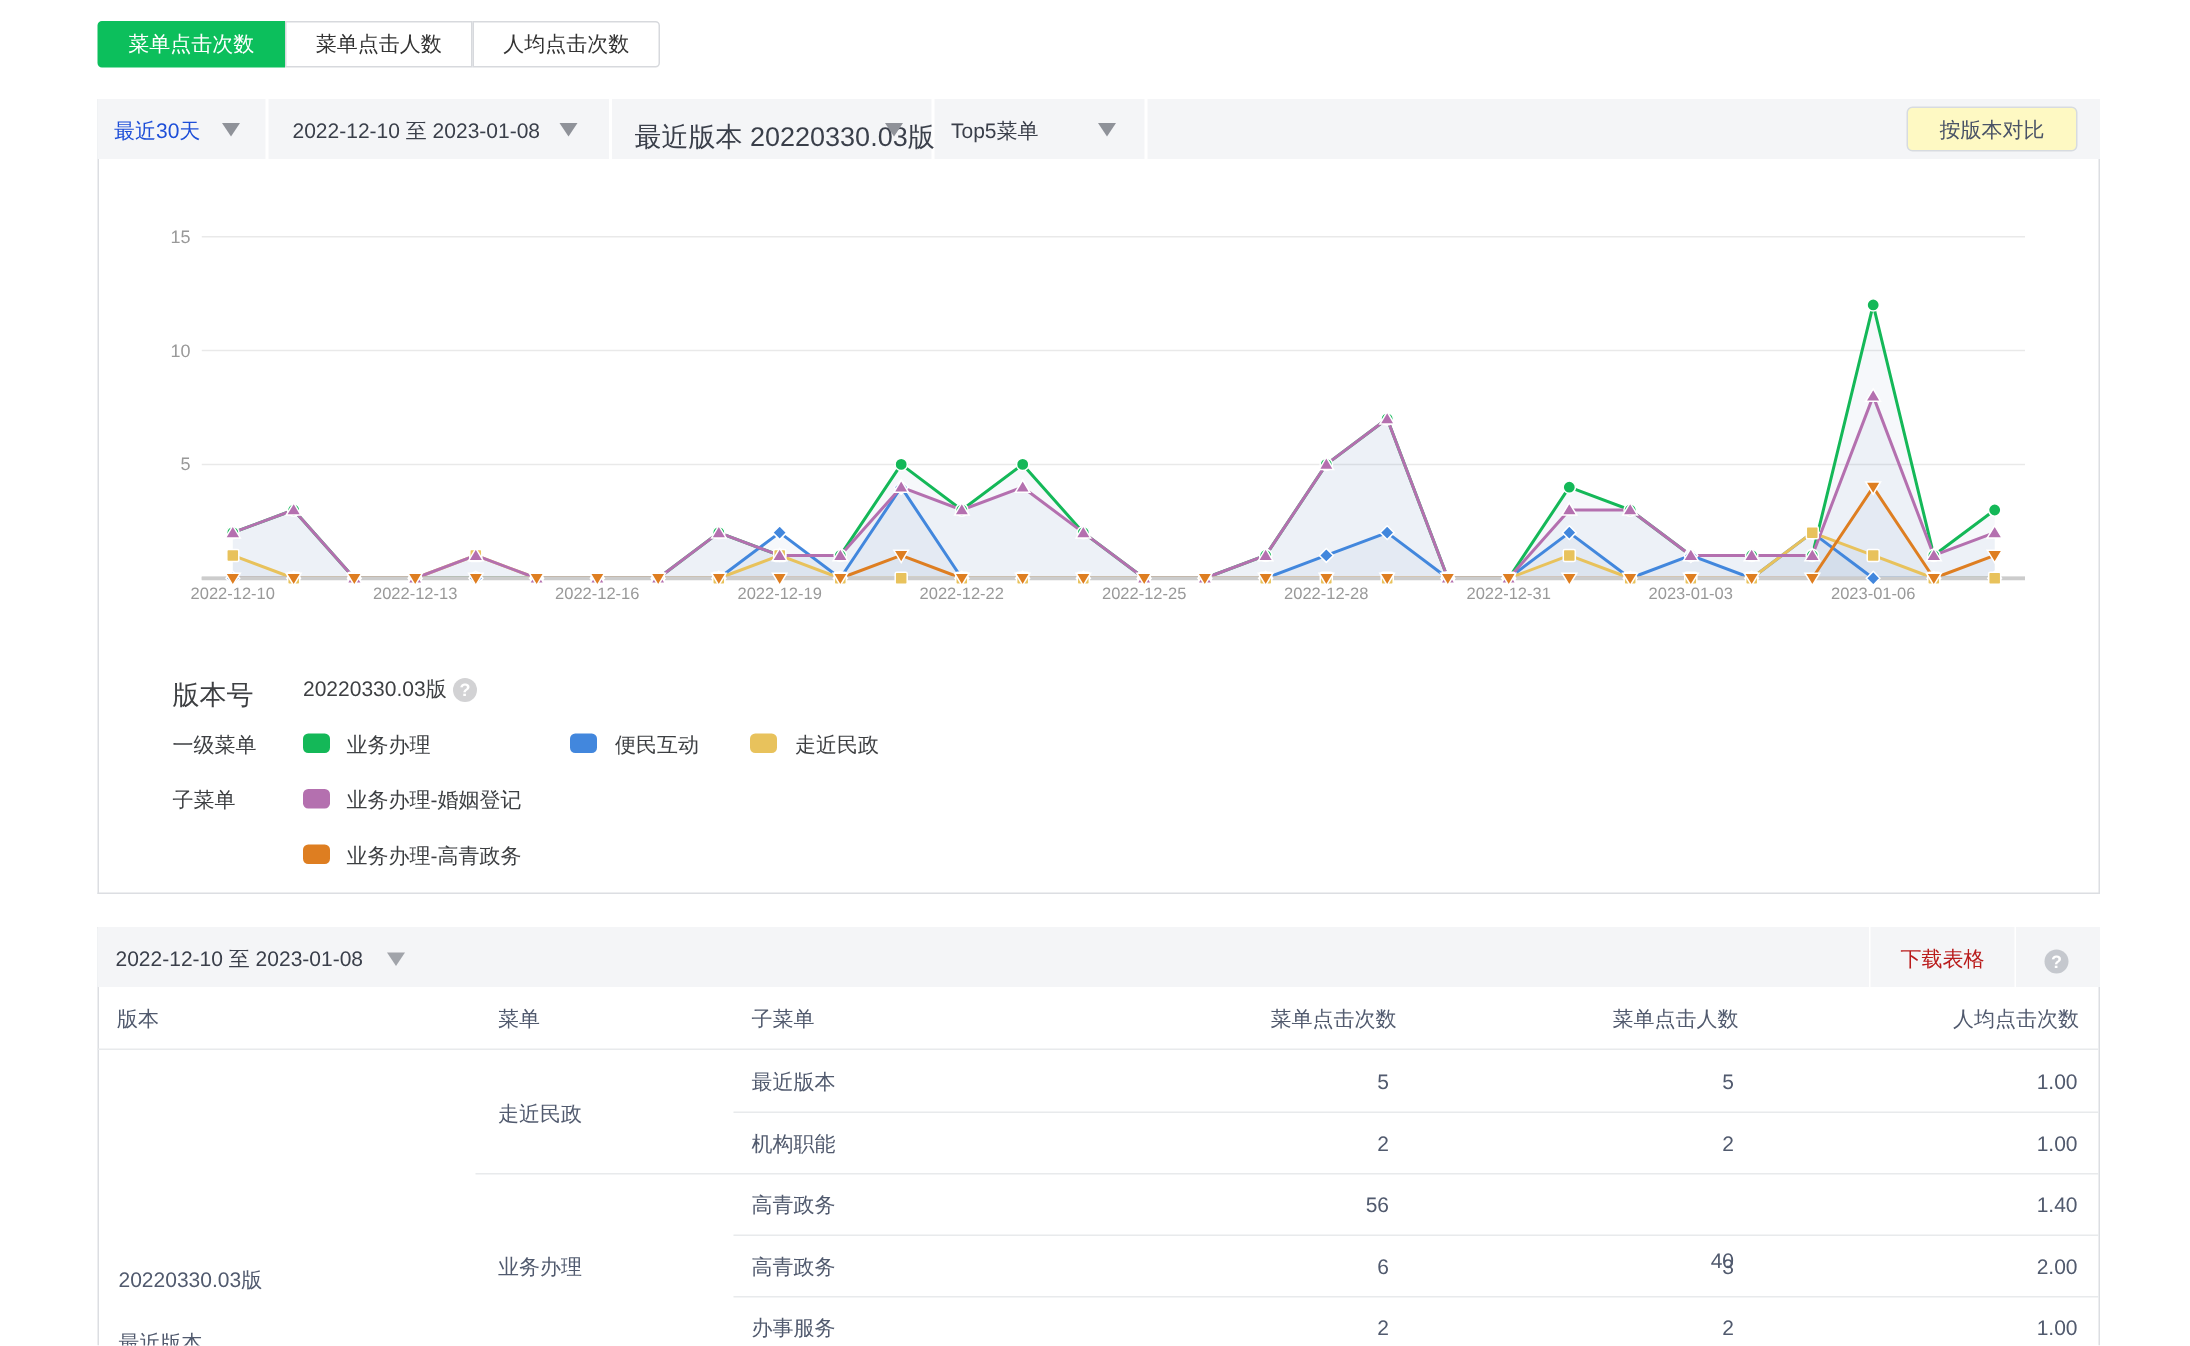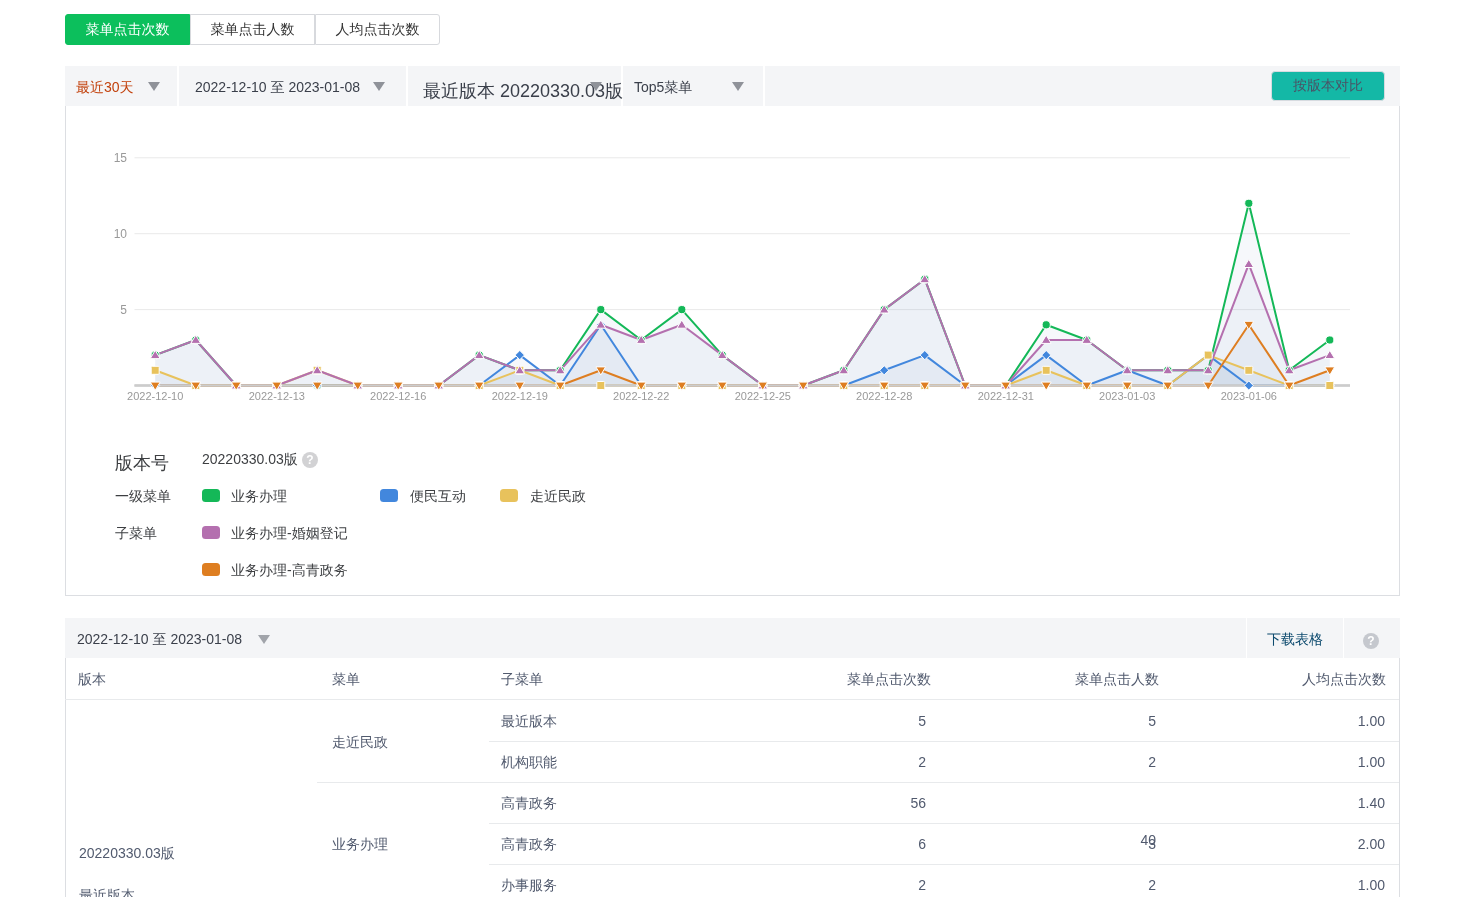--- a/index.html
+++ b/index.html
@@ -19,29 +19,29 @@
 <div class="tab" style="left:190px; width:125px;">菜单点击人数</div>
 <div class="tab" style="left:315px; width:125px; border-radius:0 3px 3px 0;">人均点击次数</div>
 
 <div class="abs" style="left:65px; top:66px; width:1335px; height:530px; border:1px solid #dcdee2; border-top:none; background:#fff;"></div>
 
 <div class="abs" style="left:65px; top:66px; width:1335px; height:40px; background:#f4f5f7;"></div>
 <div class="abs" style="left:177px; top:66px; width:2px; height:40px; background:#fff;"></div>
 <div class="abs" style="left:406px; top:66px; width:2px; height:40px; background:#fff;"></div>
 <div class="abs" style="left:621px; top:66px; width:2px; height:40px; background:#fff;"></div>
 <div class="abs" style="left:763px; top:66px; width:2px; height:40px; background:#fff;"></div>
-<div class="abs" style="left:76px; top:79px; font-size:14px; color:#c2410c;">最近30天</div>
+<div class="abs" style="left:76px; top:79px; font-size:14px; color:#1d4ed8;">最近30天</div>
 <div class="abs caret" style="left:148px; top:82px;"></div>
 <div class="abs" style="left:195px; top:79px; font-size:14px; color:#3a3f4a;">2022-12-10 至 2023-01-08</div>
 <div class="abs caret" style="left:373px; top:82px;"></div>
 <div class="abs" style="left:423px; top:79px; font-size:18px; color:#3a3f4a;">最近版本 20220330.03版</div>
 <div class="abs caret" style="left:590px; top:82px;"></div>
 <div class="abs" style="left:634px; top:79px; font-size:14px; color:#3a3f4a;">Top5菜单</div>
 <div class="abs caret" style="left:732px; top:82px;"></div>
-<div class="abs" style="left:1271px; top:71px; width:114px; height:30px; background:#14b8a6; border:1px solid #d7dbe0; border-radius:4px; font-size:14px; color:#4a5366; text-align:center; line-height:28px;font-family:Liberation Mono, monospace;">按版本对比</div>
+<div class="abs" style="left:1271px; top:71px; width:114px; height:30px; background:#fef9c3; border:1px solid #d7dbe0; border-radius:4px; font-size:14px; color:#4a5366; text-align:center; line-height:28px;">按版本对比</div>
 
 <svg class="abs" style="left:0; top:0;" width="1460" height="620">
     <line x1="134.5" y1="309.6" x2="1350" y2="309.6" stroke="#e9e9e9" stroke-width="1"></line>
     <text x="127" y="313.6" text-anchor="end" font-size="12" fill="#999">5</text>
     <line x1="134.5" y1="233.7" x2="1350" y2="233.7" stroke="#e9e9e9" stroke-width="1"></line>
     <text x="127" y="237.7" text-anchor="end" font-size="12" fill="#999">10</text>
     <line x1="134.5" y1="157.8" x2="1350" y2="157.8" stroke="#e9e9e9" stroke-width="1"></line>
     <text x="127" y="161.8" text-anchor="end" font-size="12" fill="#999">15</text>
     <line x1="134.5" y1="385.5" x2="1350" y2="385.5" stroke="#cccccc" stroke-width="2"></line>
     <text x="155.2" y="399.5" text-anchor="middle" font-size="11" fill="#999">2022-12-10</text>
@@ -233,21 +233,21 @@
 <div class="lg-tx" style="left:231px; top:525px;">业务办理-婚姻登记</div>
 <div class="lg-sw" style="left:202px; top:563px; background:#de7e21;"></div>
 <div class="lg-tx" style="left:231px; top:562px;">业务办理-高青政务</div>
 
 <div class="abs" style="left:65px; top:618px; width:1335px; height:279px; border:1px solid #dcdee2; border-bottom:none; background:#fff;"></div>
 <div class="abs" style="left:65px; top:618px; width:1335px; height:40px; background:#f4f5f7;"></div>
 <div class="abs" style="left:1246px; top:618px; width:1px; height:40px; background:#fff;"></div>
 <div class="abs" style="left:1343px; top:618px; width:1px; height:40px; background:#fff;"></div>
 <div class="abs" style="left:77px; top:631px; font-size:14px; color:#3a3f4a;">2022-12-10 至 2023-01-08</div>
 <div class="abs caret" style="left:258px; top:635px; border-top-color:#a1a4aa;"></div>
-<div class="abs" style="left:1267px; top:631px; font-size:14px; color:#0c4a6e;">下载表格</div>
+<div class="abs" style="left:1267px; top:631px; font-size:14px; color:#b91c1c;">下载表格</div>
 <div class="qmark" style="left:1363px; top:633px;">?</div>
 
 <div class="cellL" style="left:78px; top:671px;">版本</div>
 <div class="cellL" style="left:332px; top:671px;">菜单</div>
 <div class="cellL" style="left:501px; top:671px;">子菜单</div>
 <div class="cellR" style="left:731px; top:671px; width:200px;">菜单点击次数</div>
 <div class="cellR" style="left:959px; top:671px; width:200px;">菜单点击人数</div>
 <div class="cellR" style="left:1186px; top:671px; width:200px;">人均点击次数</div>
 <div class="hline" style="left:65px; top:699px; width:1334px;"></div>
 

